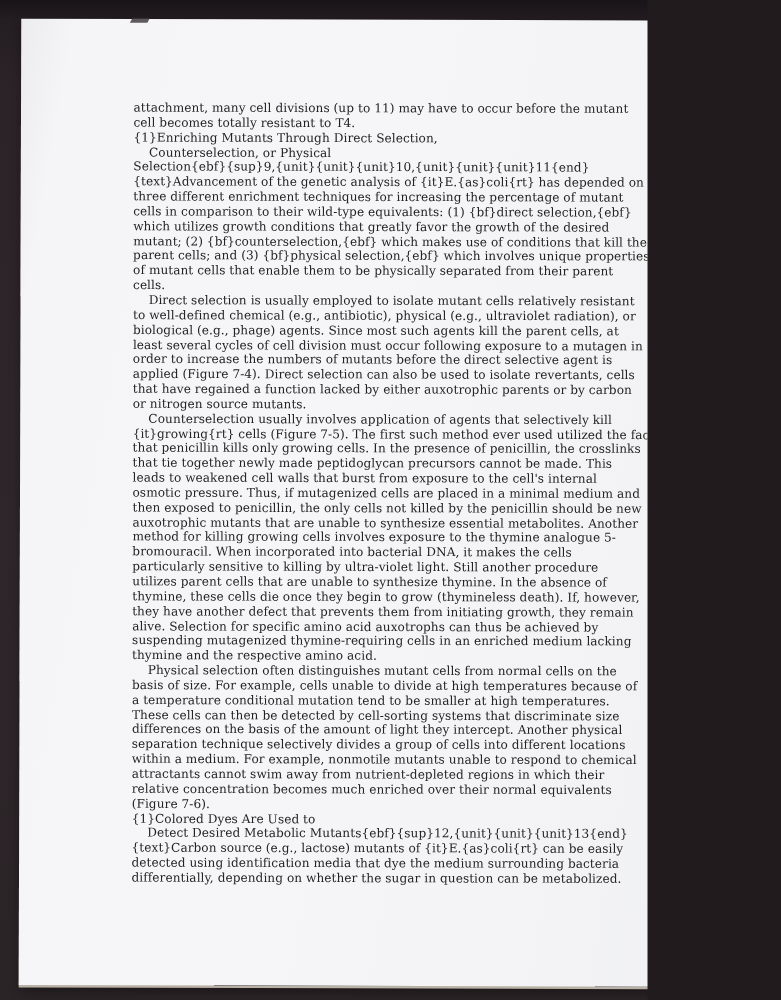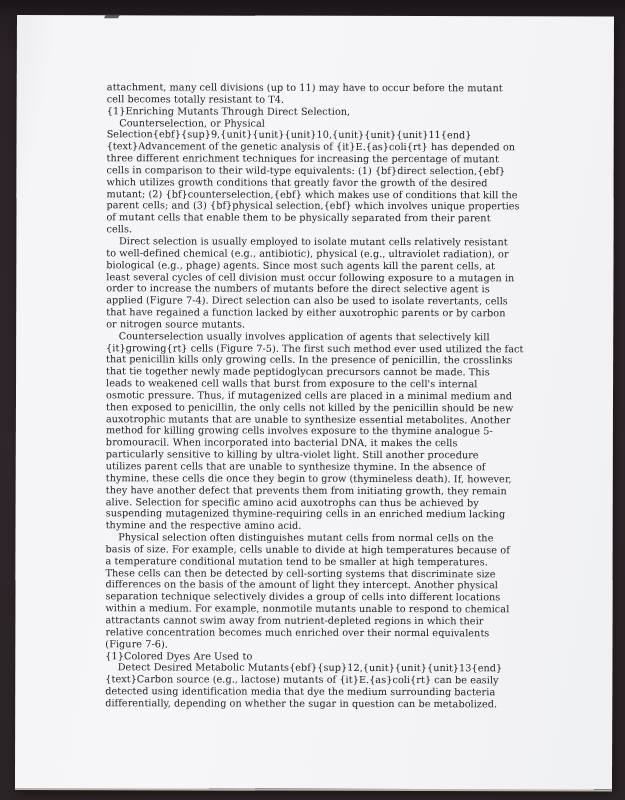--- a/index.html
+++ b/index.html
@@ -3,21 +3,21 @@
 <meta charset="utf-8">
 <style>
   html, body {
     margin: 0;
     padding: 0;
     background: #211b1e;
     font-family: "DejaVu Serif", "Liberation Serif", serif;
   }
   .photo {
     position: relative;
-    width: 625px;
+    width: 518px;
     height: 800px;
     overflow: hidden;
     background: linear-gradient(180deg, #191417 0%, #241d21 2%, #2b2327 8%, #2e262a 55%, #2b2427 100%);
   }
   .paper {
     position: absolute;
     left: 17px;
     top: 15px;
     width: 597px;
     height: 773px;

